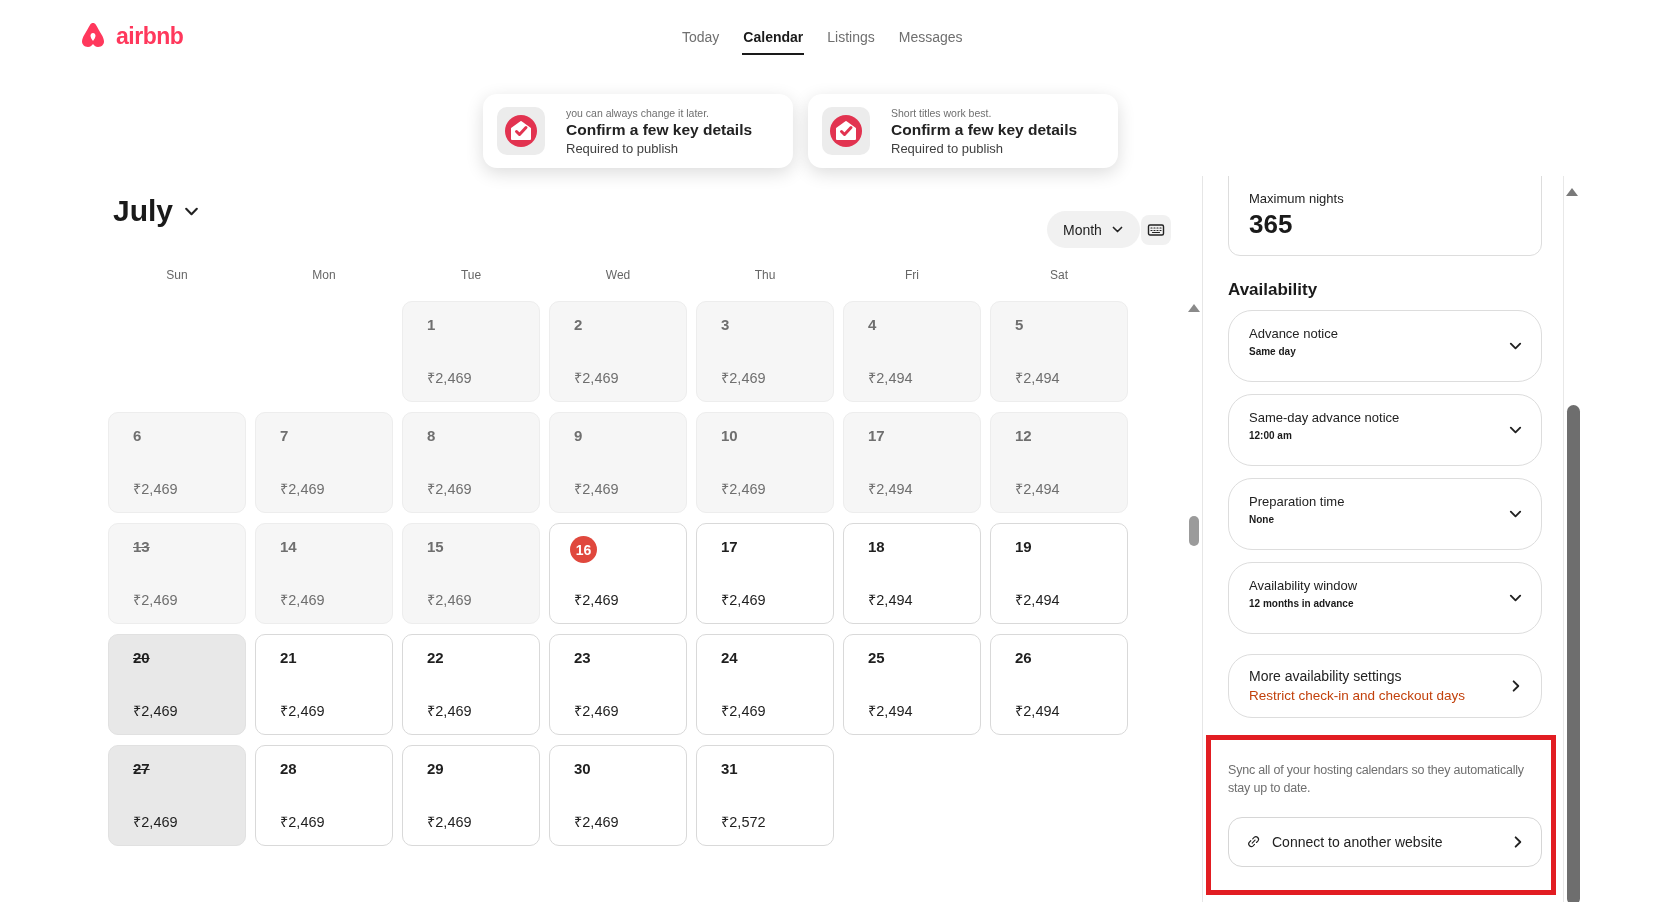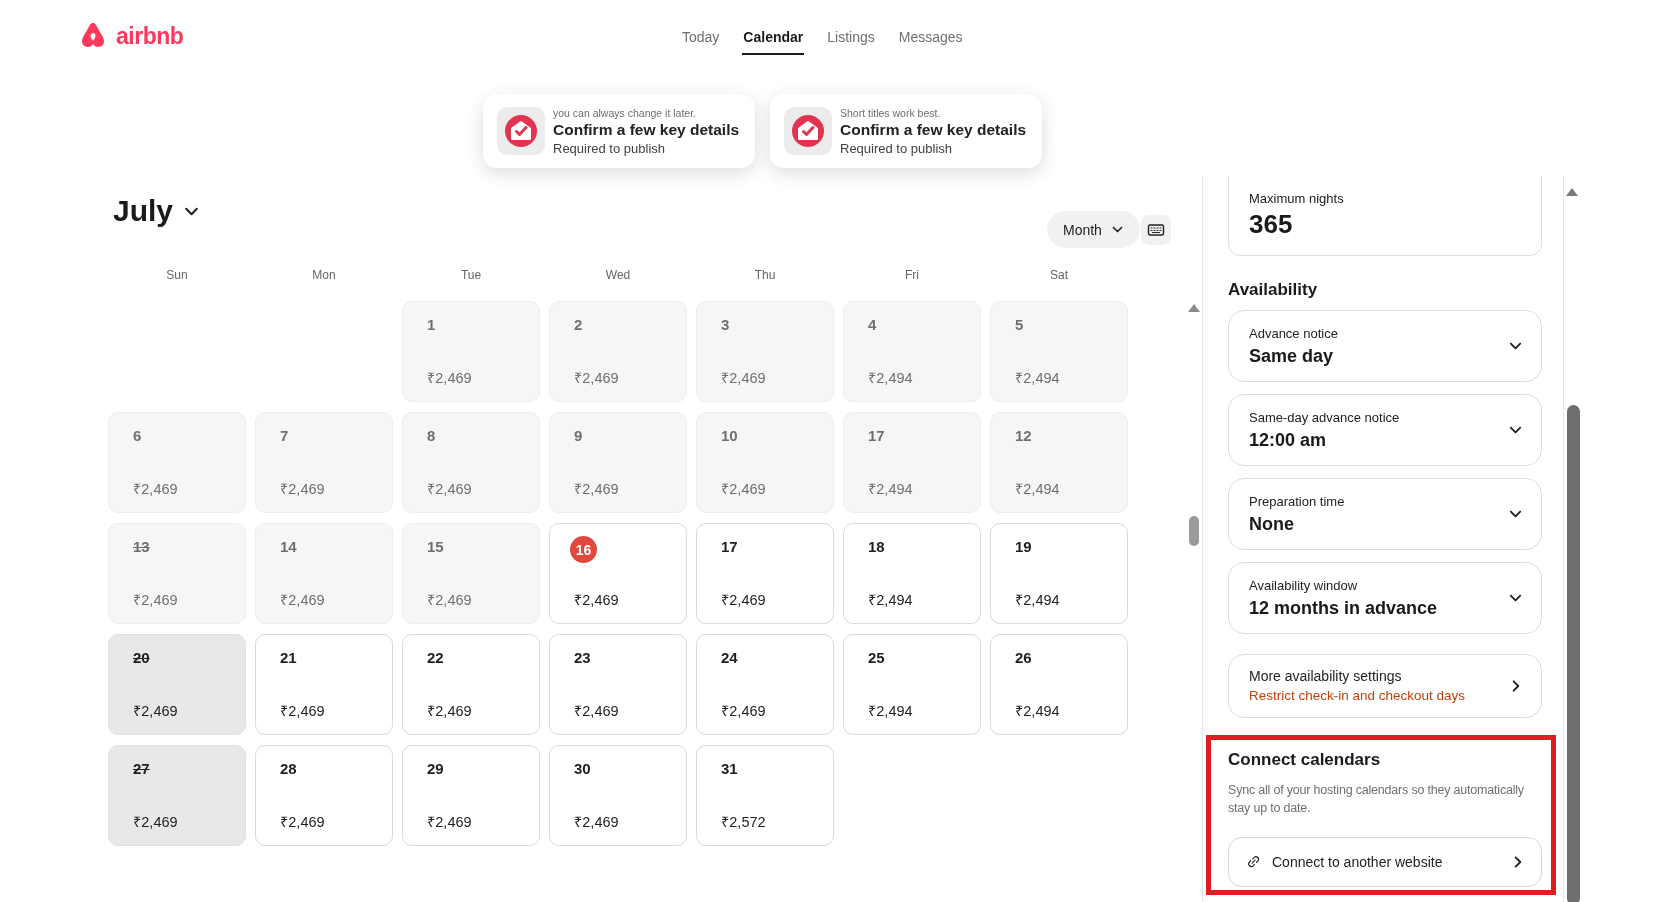--- a/index.html
+++ b/index.html
@@ -16,21 +16,21 @@
   .nav-item.active { color:#1a1a1a; font-weight:700; border-bottom-color:#1a1a1a; }
   .topbar-right { position:absolute; right:121px; top:0; height:72px; display:flex; align-items:center; gap:16px; }
   .switch-link { font-size:14px; color:#222; cursor:pointer; white-space:nowrap; }
   .avatar { width:34px; height:34px; border-radius:50%; background:#222; color:#fff; font-size:13px; font-weight:700; display:flex; align-items:center; justify-content:center; cursor:pointer; }
   .menu-btn { width:34px; height:34px; border-radius:50%; background:#f0f0f0; border:none; display:flex; flex-direction:column; align-items:center; justify-content:center; gap:3px; position:relative; cursor:pointer; }
   .menu-bar { width:14px; height:2px; background:#5e5e5e; border-radius:1px; }
   .menu-dot { position:absolute; top:-1px; right:-1px; width:9px; height:9px; border-radius:50%; background:#EA4E41; }
 
   
   .banners { position:absolute; left:483px; top:94px; display:flex; gap:15px; }
-  .banner-card { width:272px; height:74px; background:#fff; border-radius:14px; box-shadow:0 5px 18px rgba(0,0,0,0.14); display:flex; align-items:center; padding:0 14px; gap:8px; cursor:pointer; }
+  .banner-card { width:310px; height:74px; background:#fff; border-radius:14px; box-shadow:0 5px 18px rgba(0,0,0,0.14); display:flex; align-items:center; padding:0 14px; gap:21px; cursor:pointer; }
   .banner-icon-tile { width:48px; height:48px; border-radius:10px; background:#ececec; display:flex; align-items:center; justify-content:center; flex:0 0 auto; }
   .banner-texts { display:flex; flex-direction:column; gap:2px; }
   .banner-hint { font-size:10.5px; color:#6f6f6f; }
   .banner-title { font-size:15.5px; font-weight:700; color:#222; }
   .banner-sub { font-size:13px; color:#404040; }
 
   .v-divider { position:absolute; left:1202px; top:176px; bottom:0; width:1px; background:#e6e6e6; }
 
   
   .calendar-pane { position:absolute; left:0; top:176px; width:1202px; height:726px; }
@@ -55,23 +55,23 @@
   .cal-scroll-thumb { position:absolute; left:1189px; top:340px; width:10px; height:30px; border-radius:5px; background:#9b9b9b; cursor:pointer; }
 
   
   .rightpane { position:absolute; left:1203px; top:176px; width:457px; height:726px; overflow:hidden; }
   .sidebar-inner { position:absolute; left:25px; top:-12px; width:314px; }
   .max-card { height:92px; border:1px solid #ddd; border-radius:12px; padding:26px 20px 0; cursor:pointer; background:#fff; }
   .max-label { font-size:13px; color:#222; }
   .max-value { font-size:26px; font-weight:800; margin-top:3px; color:#1a1a1a; }
   .availability-title { margin:24px 0 10px; font-size:17px; font-weight:700; color:#1a1a1a; }
   .settings-list { display:flex; flex-direction:column; gap:12px; }
-  .setting-card { position:relative; height:72px; border:1px solid #ddd; border-radius:16px; padding:15px 64px 0 20px; cursor:pointer; background:#fff; }
+  .setting-card { position:relative; height:72px; border:1px solid #ddd; border-radius:24px; padding:15px 64px 0 20px; cursor:pointer; background:#fff; }
   .setting-label { font-size:13px; color:#222; }
-  .setting-value { font-size:18px; font-weight:700; margin-top:5px; color:#1a1a1a; }
+  .setting-value { font-size:10px; font-weight:700; margin-top:5px; color:#1a1a1a; }
   .setting-card .chev { position:absolute; right:18px; top:50%; transform:translateY(-50%); display:flex; }
   .setting-card.link { margin-top:8px; height:64px; padding-top:13px; }
   .setting-card.link .setting-label { font-size:14px; }
   .setting-card.link .setting-value { font-weight:400; color:#c2410c; font-size:13.5px; margin-top:4px; }
   .connect-section { margin:17px 0 0 -22px; width:350px; height:160px; border:5px solid #E21D22; padding:10px 9px 0 17px; background:#fff; }
   .connect-title { font-size:17px; font-weight:700; color:#1a1a1a; }
   .connect-desc { margin-top:12px; font-size:12.5px; letter-spacing:-0.2px; line-height:1.42; color:#6f6f6f; width:314px; }
   .connect-btn { margin-top:19px; width:314px; height:50px; background:#fff; border:1px solid #d6d6d6; border-radius:14px; display:flex; align-items:center; gap:10px; padding:0 16px; font-size:14px; color:#222; cursor:pointer; position:relative; }
   .connect-btn .chev { position:absolute; right:16px; top:50%; transform:translateY(-50%); display:flex; }
 
@@ -353,21 +353,20 @@
           <div class="setting-value">Restrict check-in and checkout days</div>
           <span class="chev">
             <svg width="15" height="15" viewBox="0 0 16 16">
               <path d="M6 3 L11 8 L6 13" stroke="#222" stroke-width="2" fill="none" stroke-linecap="round" stroke-linejoin="round"></path>
             </svg>
           </span>
         </div>
       </div>
 
     <div class="connect-section">
-      <div class="connect-title">Connect calendars</div>
       <div class="connect-desc">Sync all of your hosting calendars so they automatically stay up to date.</div>
       <button class="connect-btn">
         <span style="display:flex;">
           <svg width="17" height="17" viewBox="0 0 22 22">
             <path d="M10 7.5 L11.8 5.7 A3.4 3.4 0 0 1 16.6 10.5 L14.8 12.3 M12.3 14.8 L10.5 16.6 A3.4 3.4 0 0 1 5.7 11.8 L7.5 10 M9.3 13 L13 9.3" stroke="#222" stroke-width="1.5" fill="none" stroke-linecap="round"></path>
           </svg>
         </span>
         <span>Connect to another website</span>
         <span class="chev">
           <svg width="15" height="15" viewBox="0 0 16 16">

